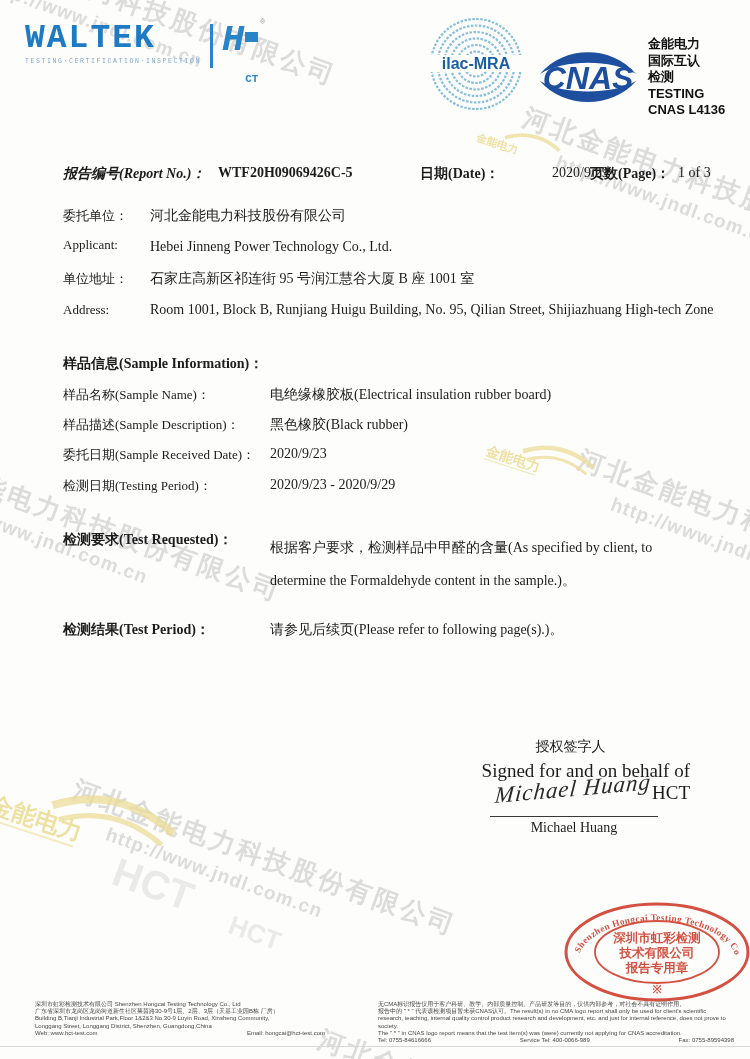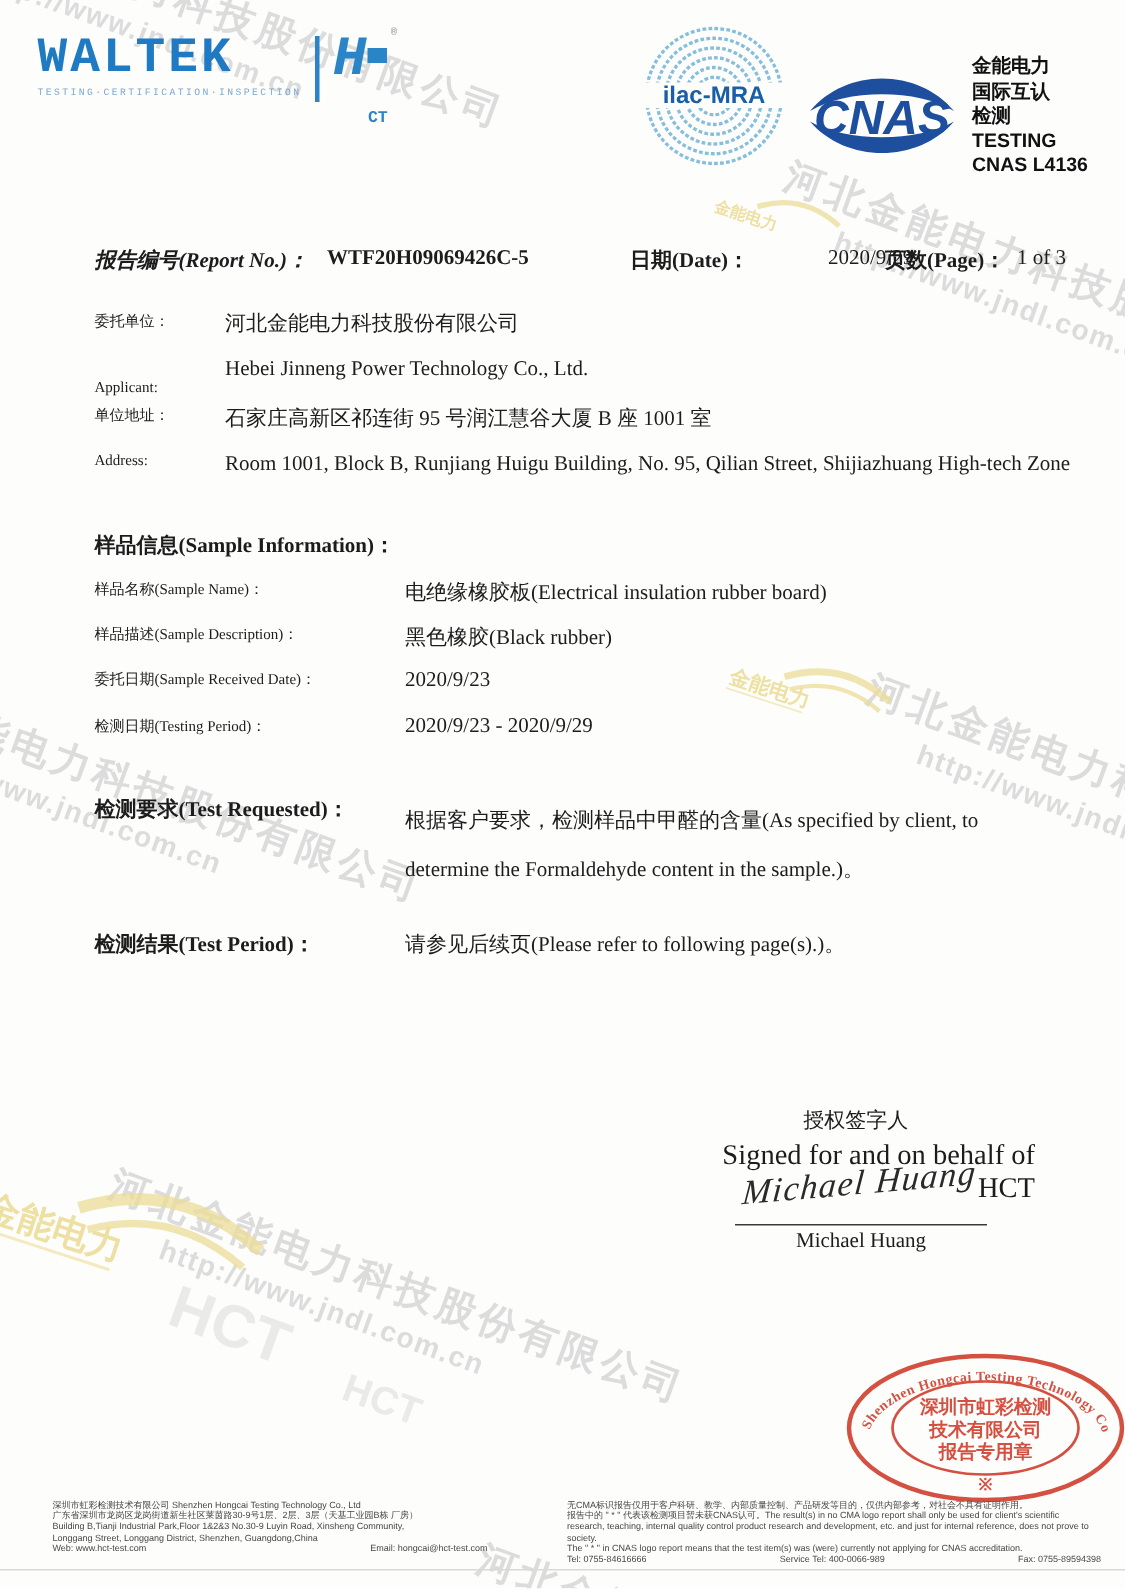--- a/index.html
+++ b/index.html
@@ -31,21 +31,21 @@
   .hctmark .sq{width:13px;height:10px;background:#2a85c8;}
   .hctmark .ct{font-size:11px;font-weight:bold;color:#2a85c8;line-height:11px;}
   .hctmark .reg{font-size:7px;color:#999;margin-left:2px;margin-top:-4px;}
   .cnas-box{left:534px;top:36px;display:flex;align-items:center;}
   .cnas-text{margin-left:6px;font-family:"Liberation Sans",sans-serif;font-weight:bold;font-size:13px;line-height:16.5px;color:#111;}
   
   .title{left:0;top:112px;width:100%;text-align:center;font-size:25px;font-weight:bold;letter-spacing:1px;}
   
   .lbl{font-weight:bold;}
   .body-txt{font-size:14px;}
-  .row-lab{position:absolute;left:63px;font-size:10px;}
+  .row-lab{position:absolute;left:63px;font-size:13px;}
   .row-val{position:absolute;font-size:14px;}
   .sec-head{position:absolute;left:63px;font-size:14px;font-weight:bold;}
   
   .sig-zh{left:478px;top:738px;width:185px;text-align:center;font-size:14px;}
   .sig-en{left:450px;top:760px;width:240px;text-align:right;font-size:19px;}
   .sig-script{
     left:478px;top:776px;width:190px;text-align:center;
     font-style:italic;font-size:23px;color:#2a2a2a;
     transform:rotate(-5deg) skewX(-10deg);letter-spacing:1px;
   }
@@ -169,21 +169,21 @@
     <span class="abs body-txt lbl" style="left:218px;top:165px;">WTF20H09069426C-5</span>
     <span class="abs body-txt lbl" style="left:420px;top:165px;">日期(Date)：</span>
     <span class="abs body-txt" style="left:508px;top:165px;margin-left:44px;">2020/9/29</span>
     <span class="abs body-txt lbl" style="left:590px;top:165px;">页数(Page)：</span>
     <span class="abs body-txt" style="left:678px;top:165px;">1 of 3</span>
   </div>
 
   <div>
     <span class="row-lab" style="top:207px;">委托单位：</span>
     <span class="row-val" style="left:150px;top:207px;">河北金能电力科技股份有限公司</span>
-    <span class="row-lab" style="top:253px;">Applicant:</span>
+    <span class="row-lab" style="top:237px;">Applicant:</span>
     <span class="row-val" style="left:150px;top:239px;">Hebei Jinneng Power Technology Co., Ltd.</span>
     <span class="row-lab" style="top:270px;">单位地址：</span>
     <span class="row-val" style="left:150px;top:270px;">石家庄高新区祁连街 95 号润江慧谷大厦 B 座 1001 室</span>
     <span class="row-lab" style="top:302px;">Address:</span>
     <span class="row-val" style="left:150px;top:302px;width:570px;">Room 1001, Block B, Runjiang Huigu Building, No. 95, Qilian Street, Shijiazhuang High-tech Zone</span>
   </div>
 
   <div>
     <span class="sec-head" style="top:355px;">样品信息(Sample Information)：</span>
     <span class="row-lab" style="top:386px;">样品名称(Sample Name)：</span>

